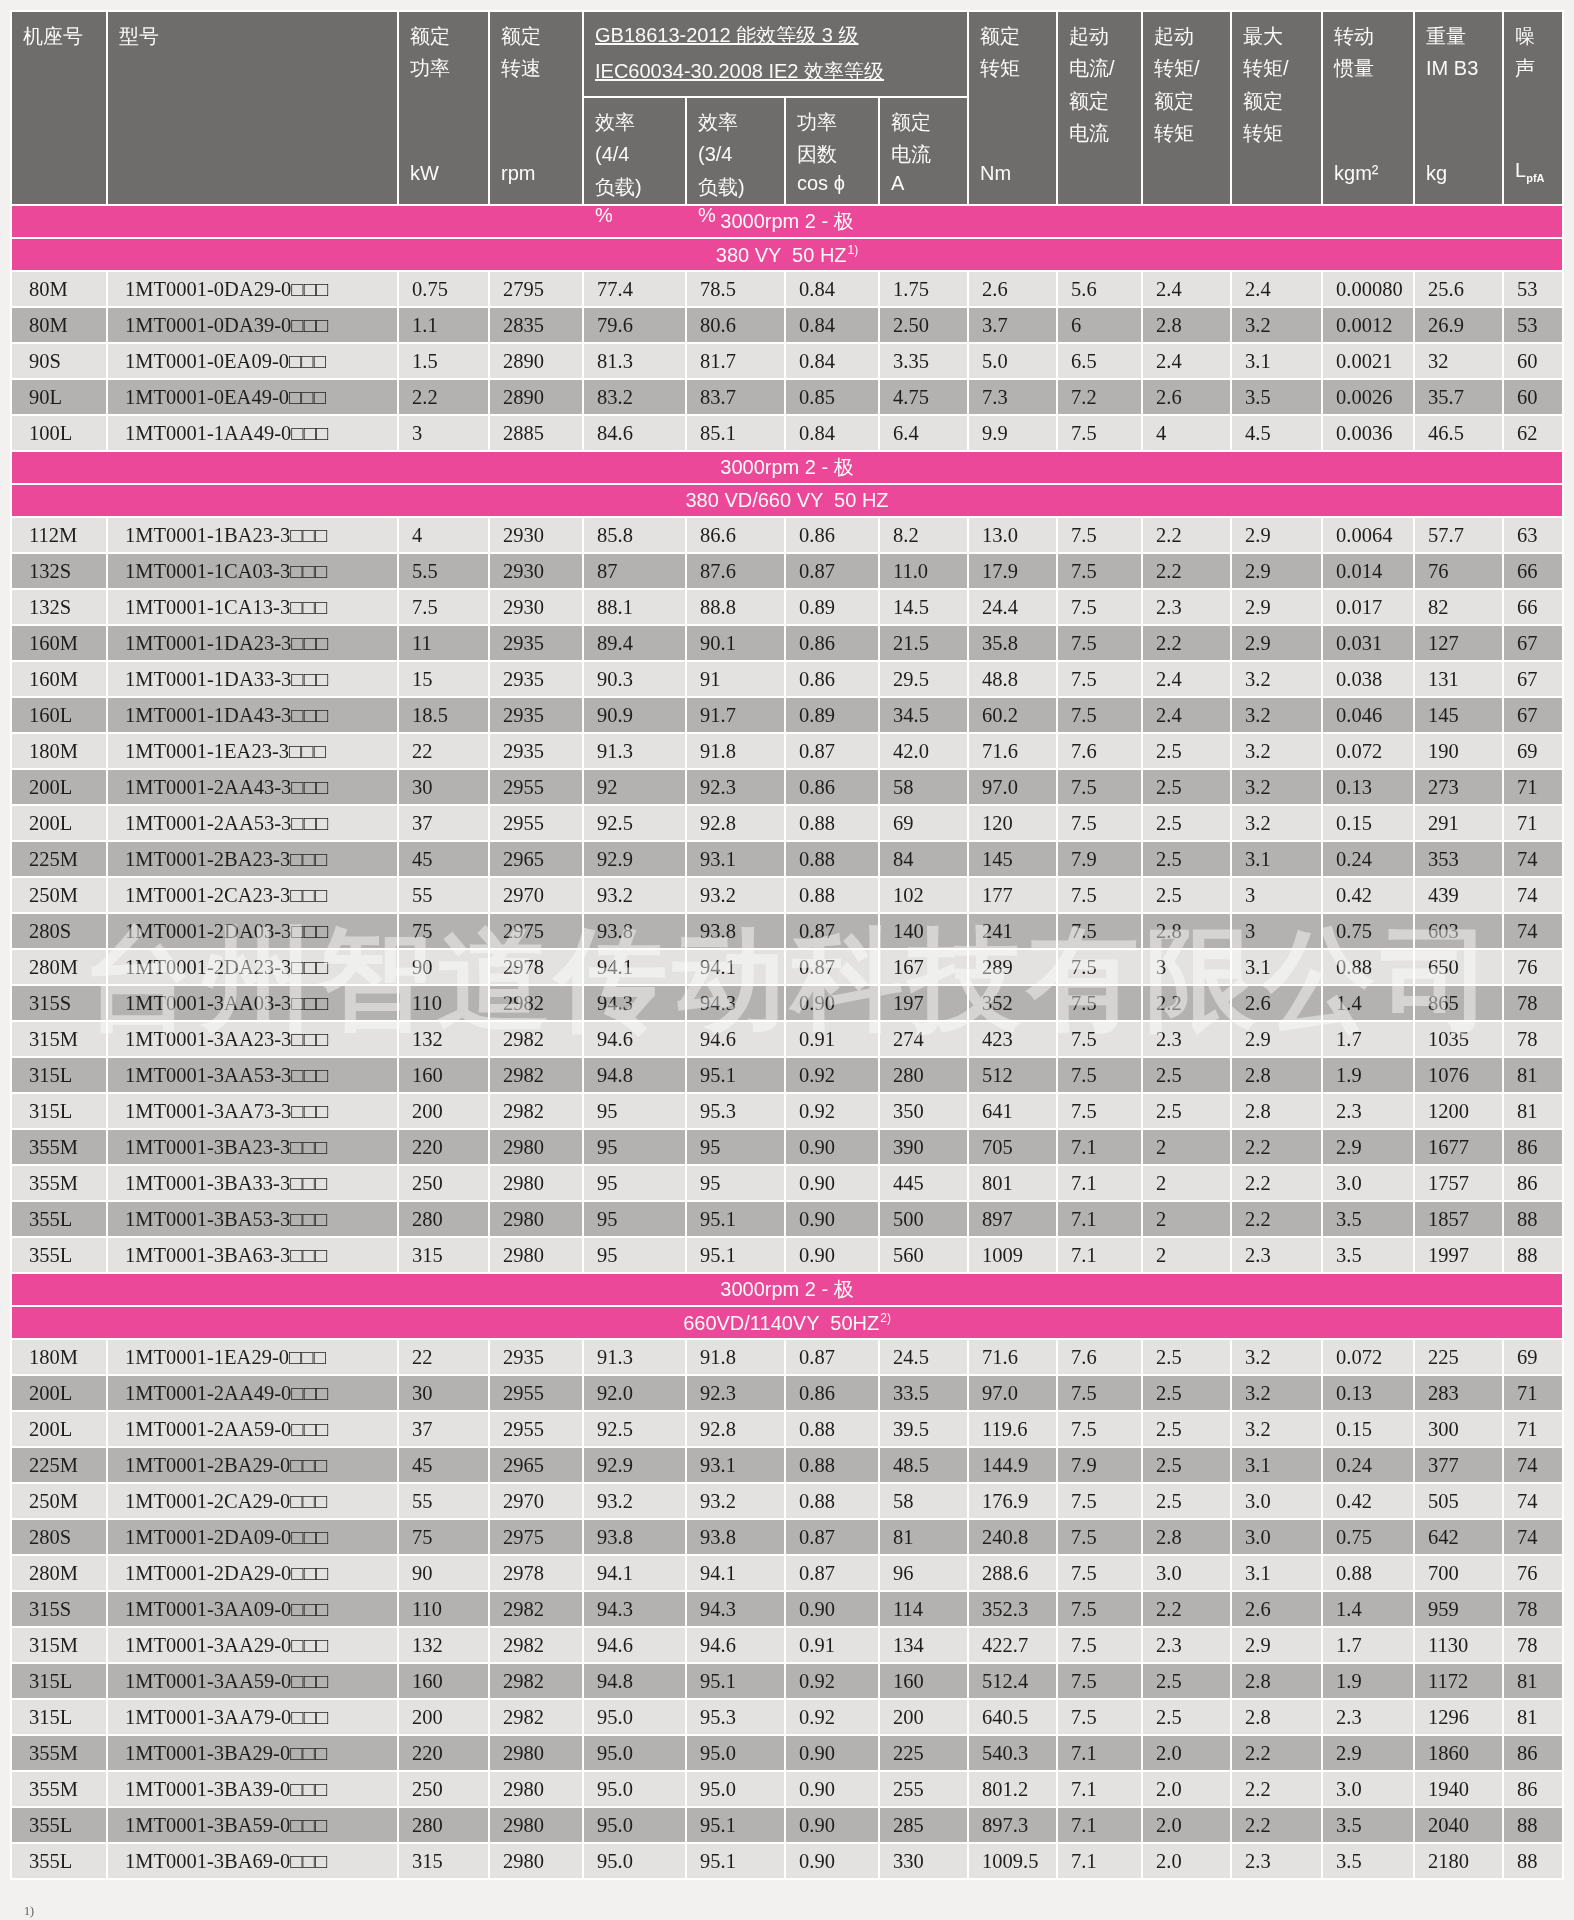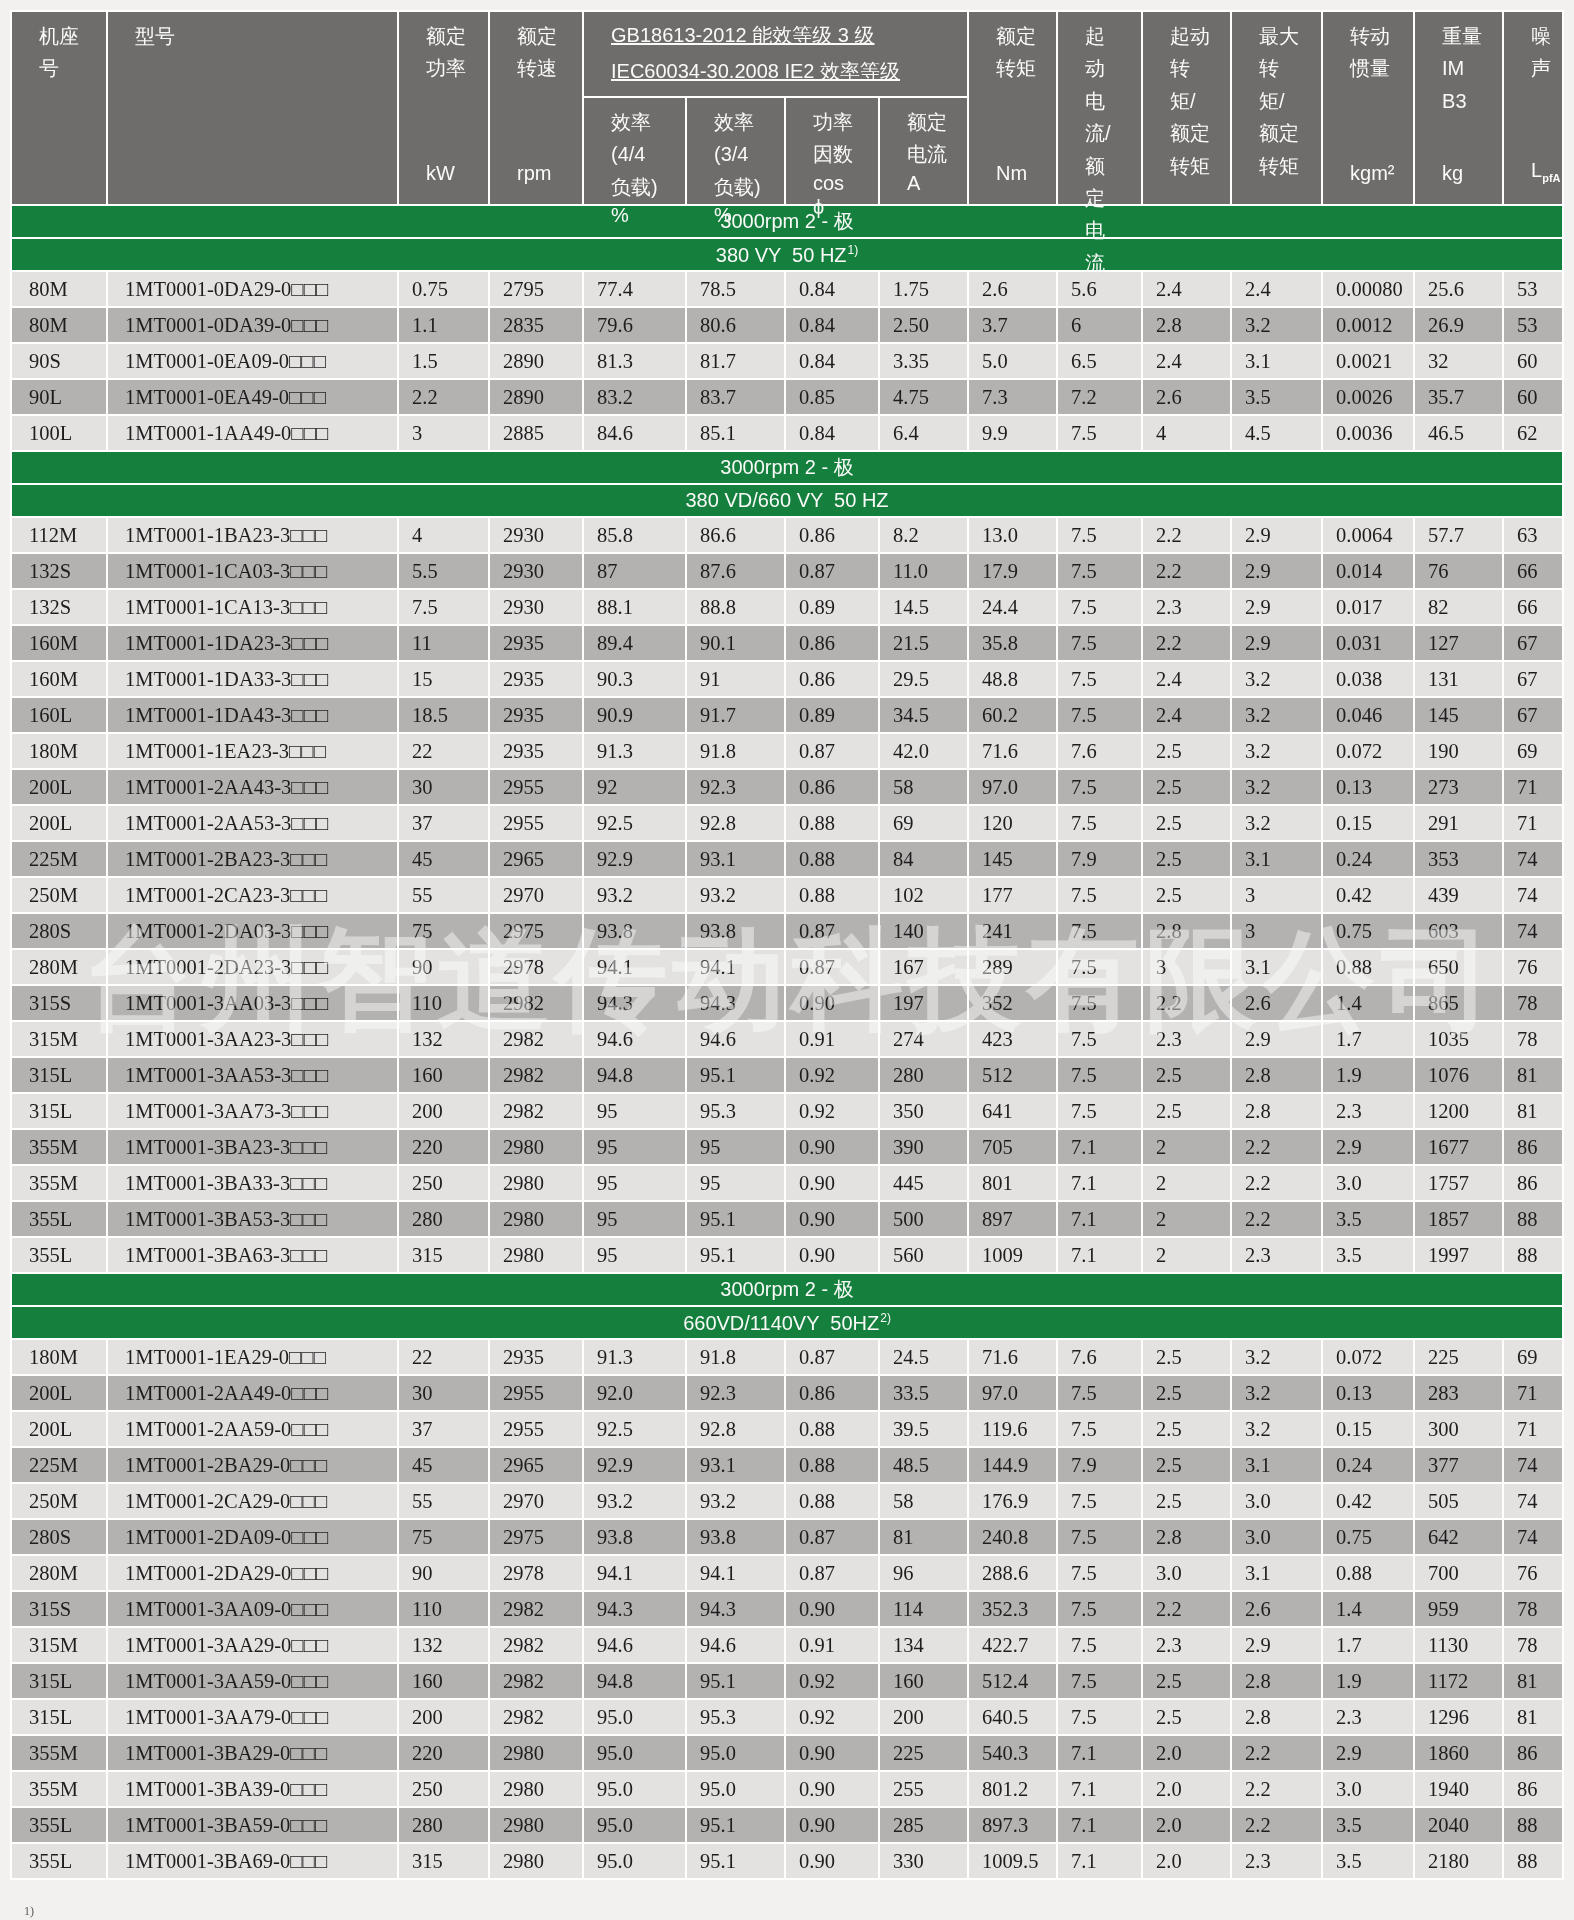--- a/index.html
+++ b/index.html
@@ -16,31 +16,31 @@
     border-collapse: separate; border-spacing: 2px;
     background: #ffffff;
   }
 
   
   th {
     background: #6f6d6c; color: #fafaf9;
     font-weight: normal; text-align: left; vertical-align: top;
     font-size: 20px;
   }
-  .hw { display: flex; flex-direction: column; padding: 8px 20px 9px 11px; margin-left: 16px; }
+  .hw { display: flex; flex-direction: column; padding: 8px 20px 9px 11px; }
   .hw-tall  { height: 182px; }
   .hw-short { height: 106px; }
   .hw-group { height: 84px; justify-content: space-between; padding-top: 7px; text-decoration: underline; }
   .hl { white-space: pre-line; line-height: 1.62; }
   .hu { margin-top: auto; line-height: 1.2; }
   .hu sub { font-size: 11px; font-weight: bold; }
 
   
   td.band {
-    background: #15803d; color: #fafaf9;
+    background: #ec4899; color: #fafaf9;
     height: 31px; text-align: center; vertical-align: middle;
     font-size: 20px;
   }
   td.band span { white-space: pre; }
   td.band sup { font-size: 12px; vertical-align: super; margin-left: 1px; }
 
   
   tr.light td.data { background: #e3e2e1; }
   tr.dark  td.data { background: #b4b2b1; }
   td.data {

